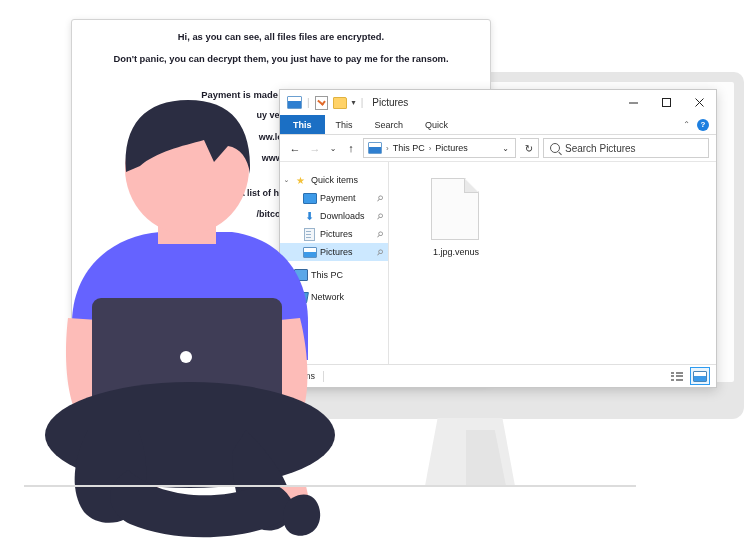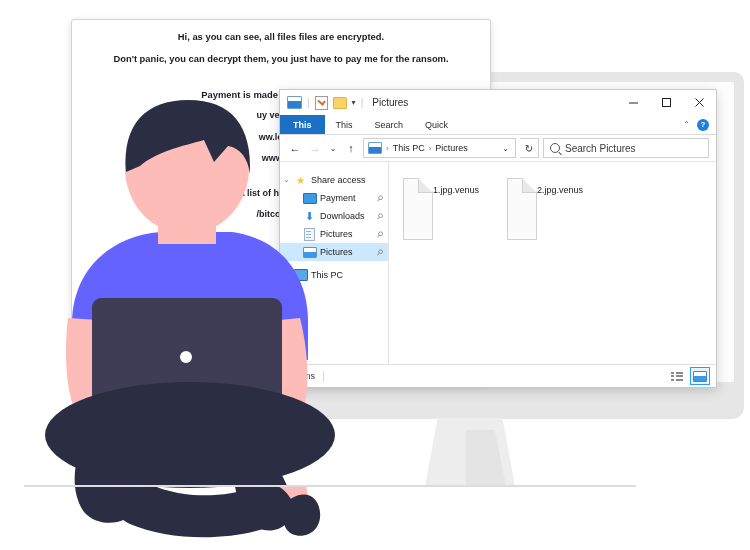--- a/index.html
+++ b/index.html
@@ -356,22 +356,22 @@
     background: #ffffff;
     padding: 16px 0 0 14px;
     display: flex;
     align-items: flex-start;
     gap: 28px;
     min-width: 0;
   }
   .file-item {
     width: 76px;
     display: flex;
-    flex-direction: row;
-    align-items: flex-start;
+    flex-direction: column;
+    align-items: flex-end;
   }
   .file-icon {
     width: 46px; height: 60px;
     background: #fbfbfb;
     border: 1px solid #d2d2d2;
     position: relative;
   }
   .file-icon .fold {
     position: absolute;
     right: -1px; top: -1px;
@@ -531,21 +531,21 @@
     </div>
 
     <div class="ex-main">
 
       <div class="navpane">
         <div class="nav-item">
           <span class="nav-exp">⌄</span>
           <span class="nav-icon">
               <span class="ic-star">★</span>
             </span>
-          <span class="nav-label">Share access</span>
+          <span class="nav-label">Quick items</span>
         </div>
         <div class="nav-item indent">
           <span class="nav-exp"></span>
           <span class="nav-icon">
               <span class="ic-desktop"></span>
             </span>
           <span class="nav-label">Payment</span>
           <span class="nav-pin">⚲</span>
         </div>
         <div class="nav-item indent">
@@ -572,36 +572,36 @@
           <span class="nav-label">Pictures</span>
           <span class="nav-pin">⚲</span>
         </div>
         <div class="nav-item" style="margin-top:5px">
           <span class="nav-exp">›</span>
           <span class="nav-icon">
               <span class="ic-pc"></span>
             </span>
           <span class="nav-label">This PC</span>
         </div>
+        <div class="nav-item" style="margin-top:4px">
+          <span class="nav-exp"></span>
+          <span class="nav-icon">
+              <span class="ic-net"></span>
+            </span>
+          <span class="nav-label">Network</span>
+        </div>
       </div>
 
       <div class="filepane">
         <div class="file-item">
           <div class="file-icon">
             <span class="fold2"></span>
               <span class="fold"></span>
           </div>
           <div class="file-label">1.jpg.venus</div>
-        </div>
-        <div class="file-item">
-          <div class="file-icon">
-            <span class="fold2"></span>
-              <span class="fold"></span>
-          </div>
-          <div class="file-label">2.jpg.venus</div>
         </div>
       </div>
     </div>
 
     <div class="ex-status">
       <span>3 items</span>
       <span class="status-sep"></span>
       <div class="view-btns">
         <span class="vb">
             <span class="vb-details"></span>

